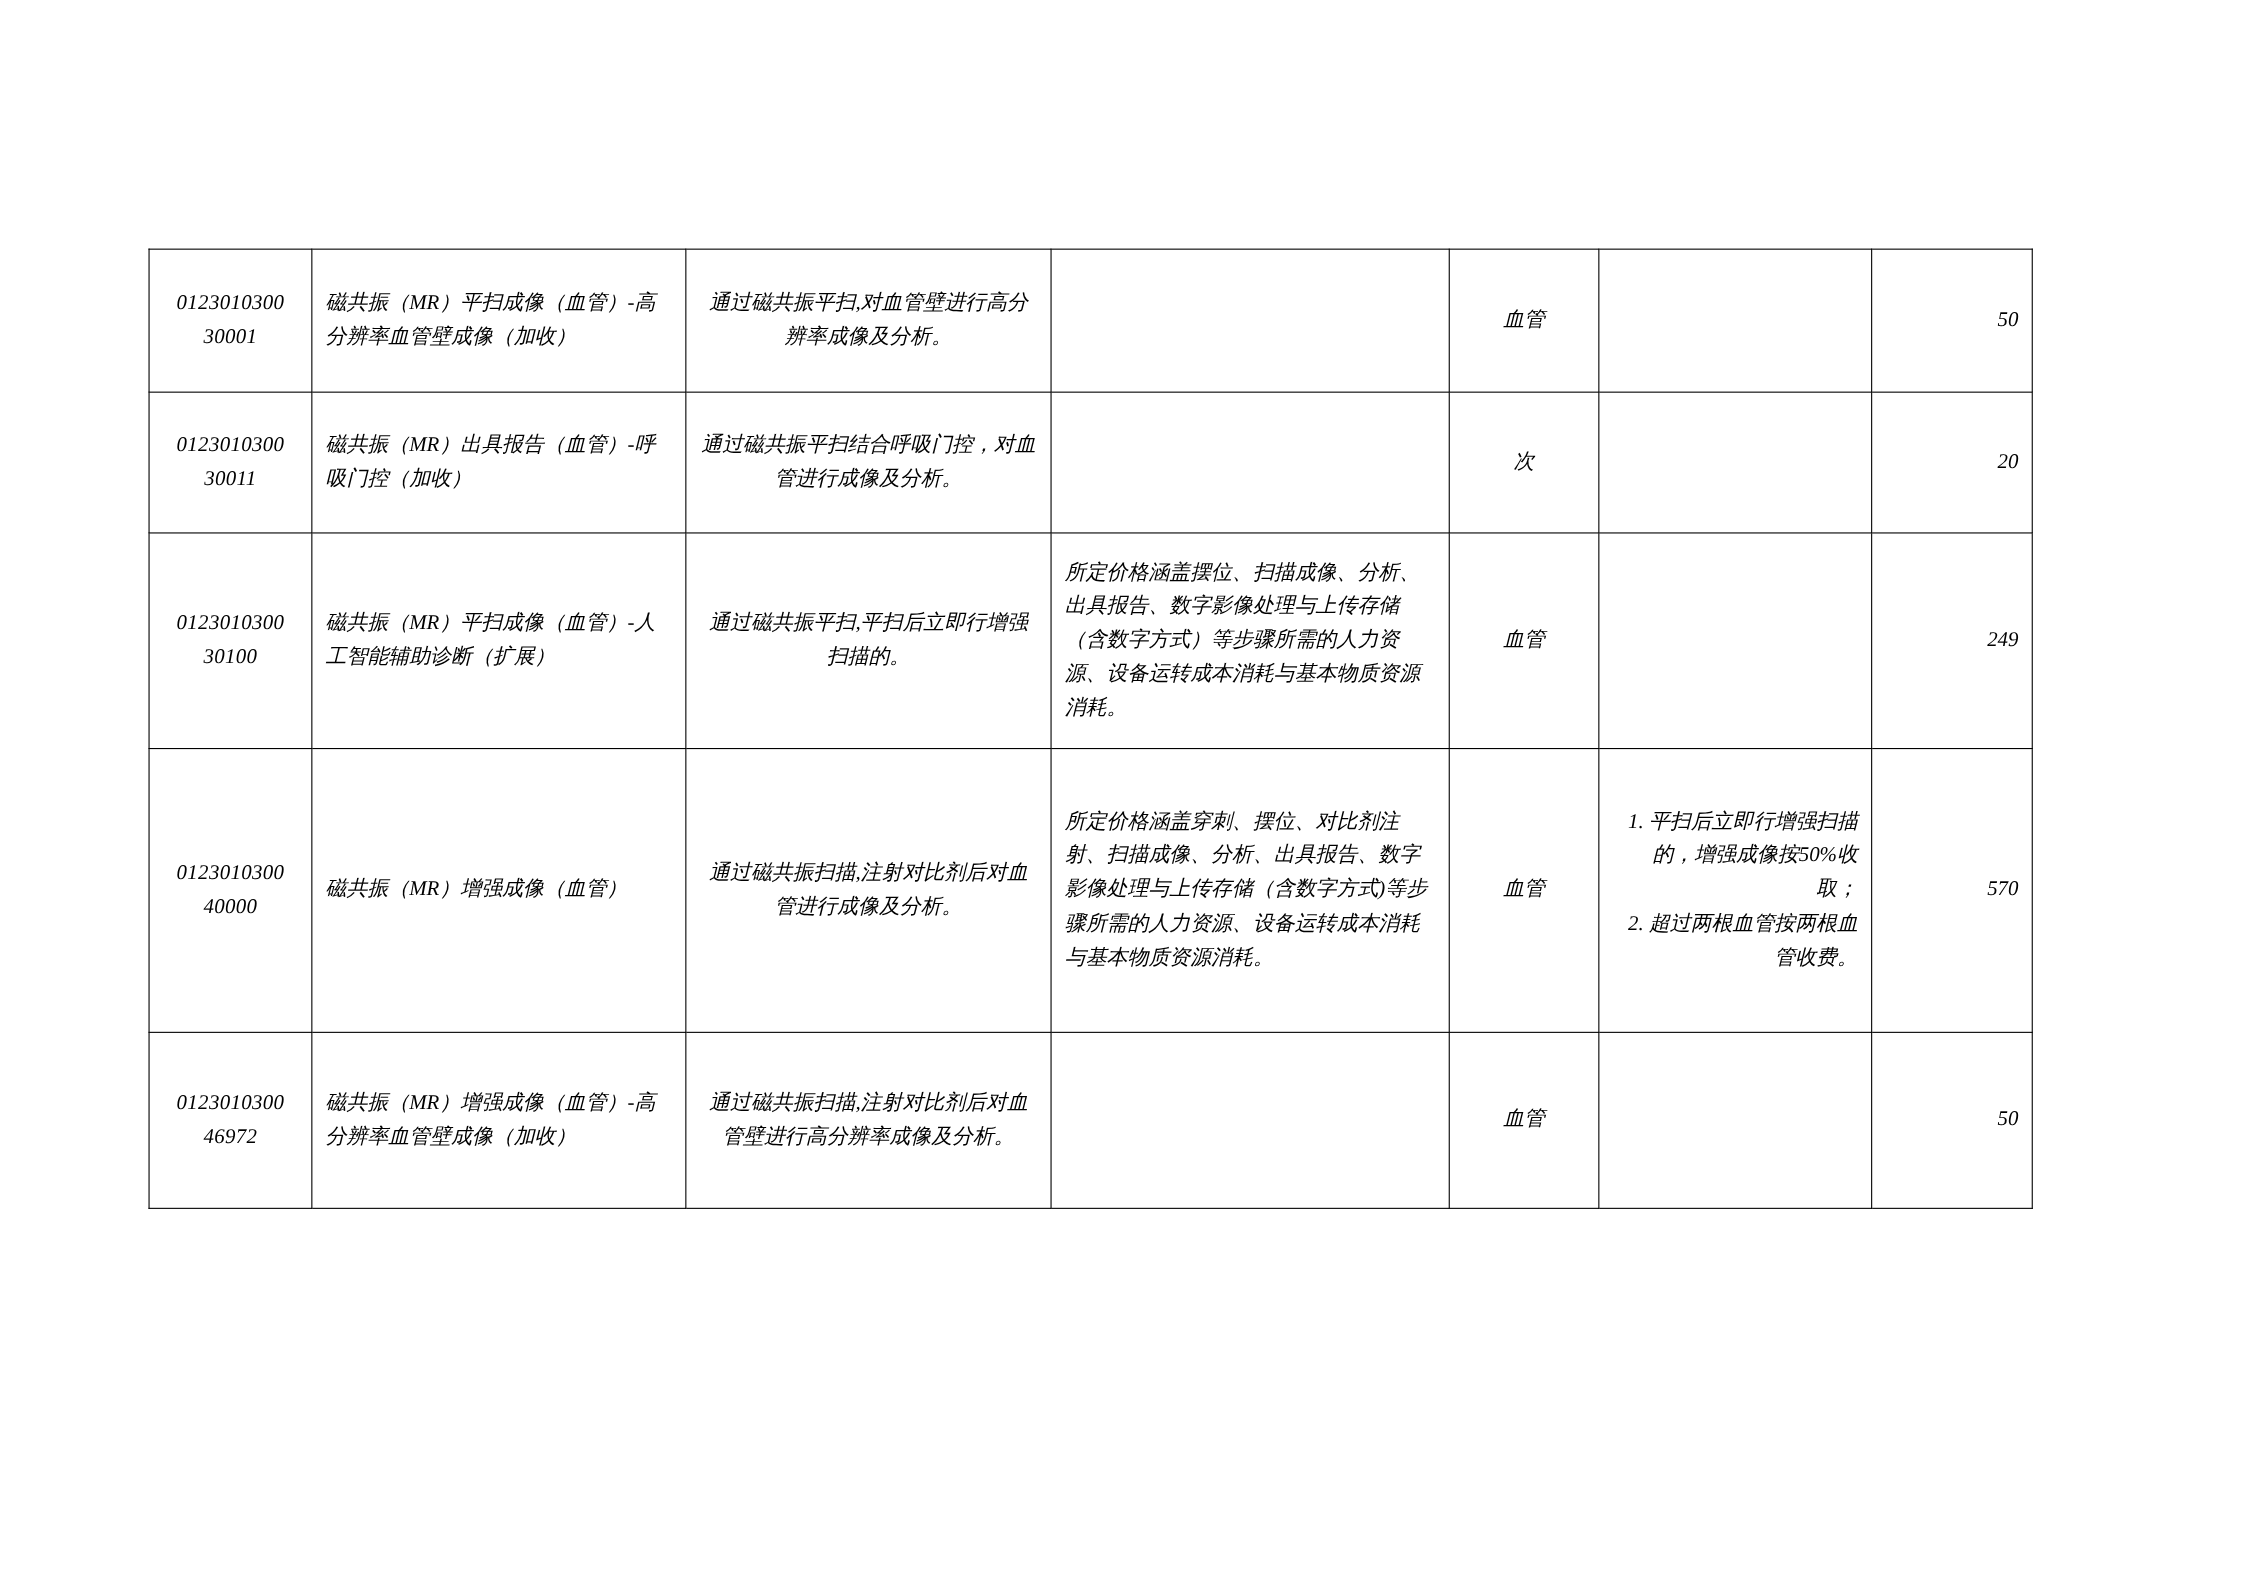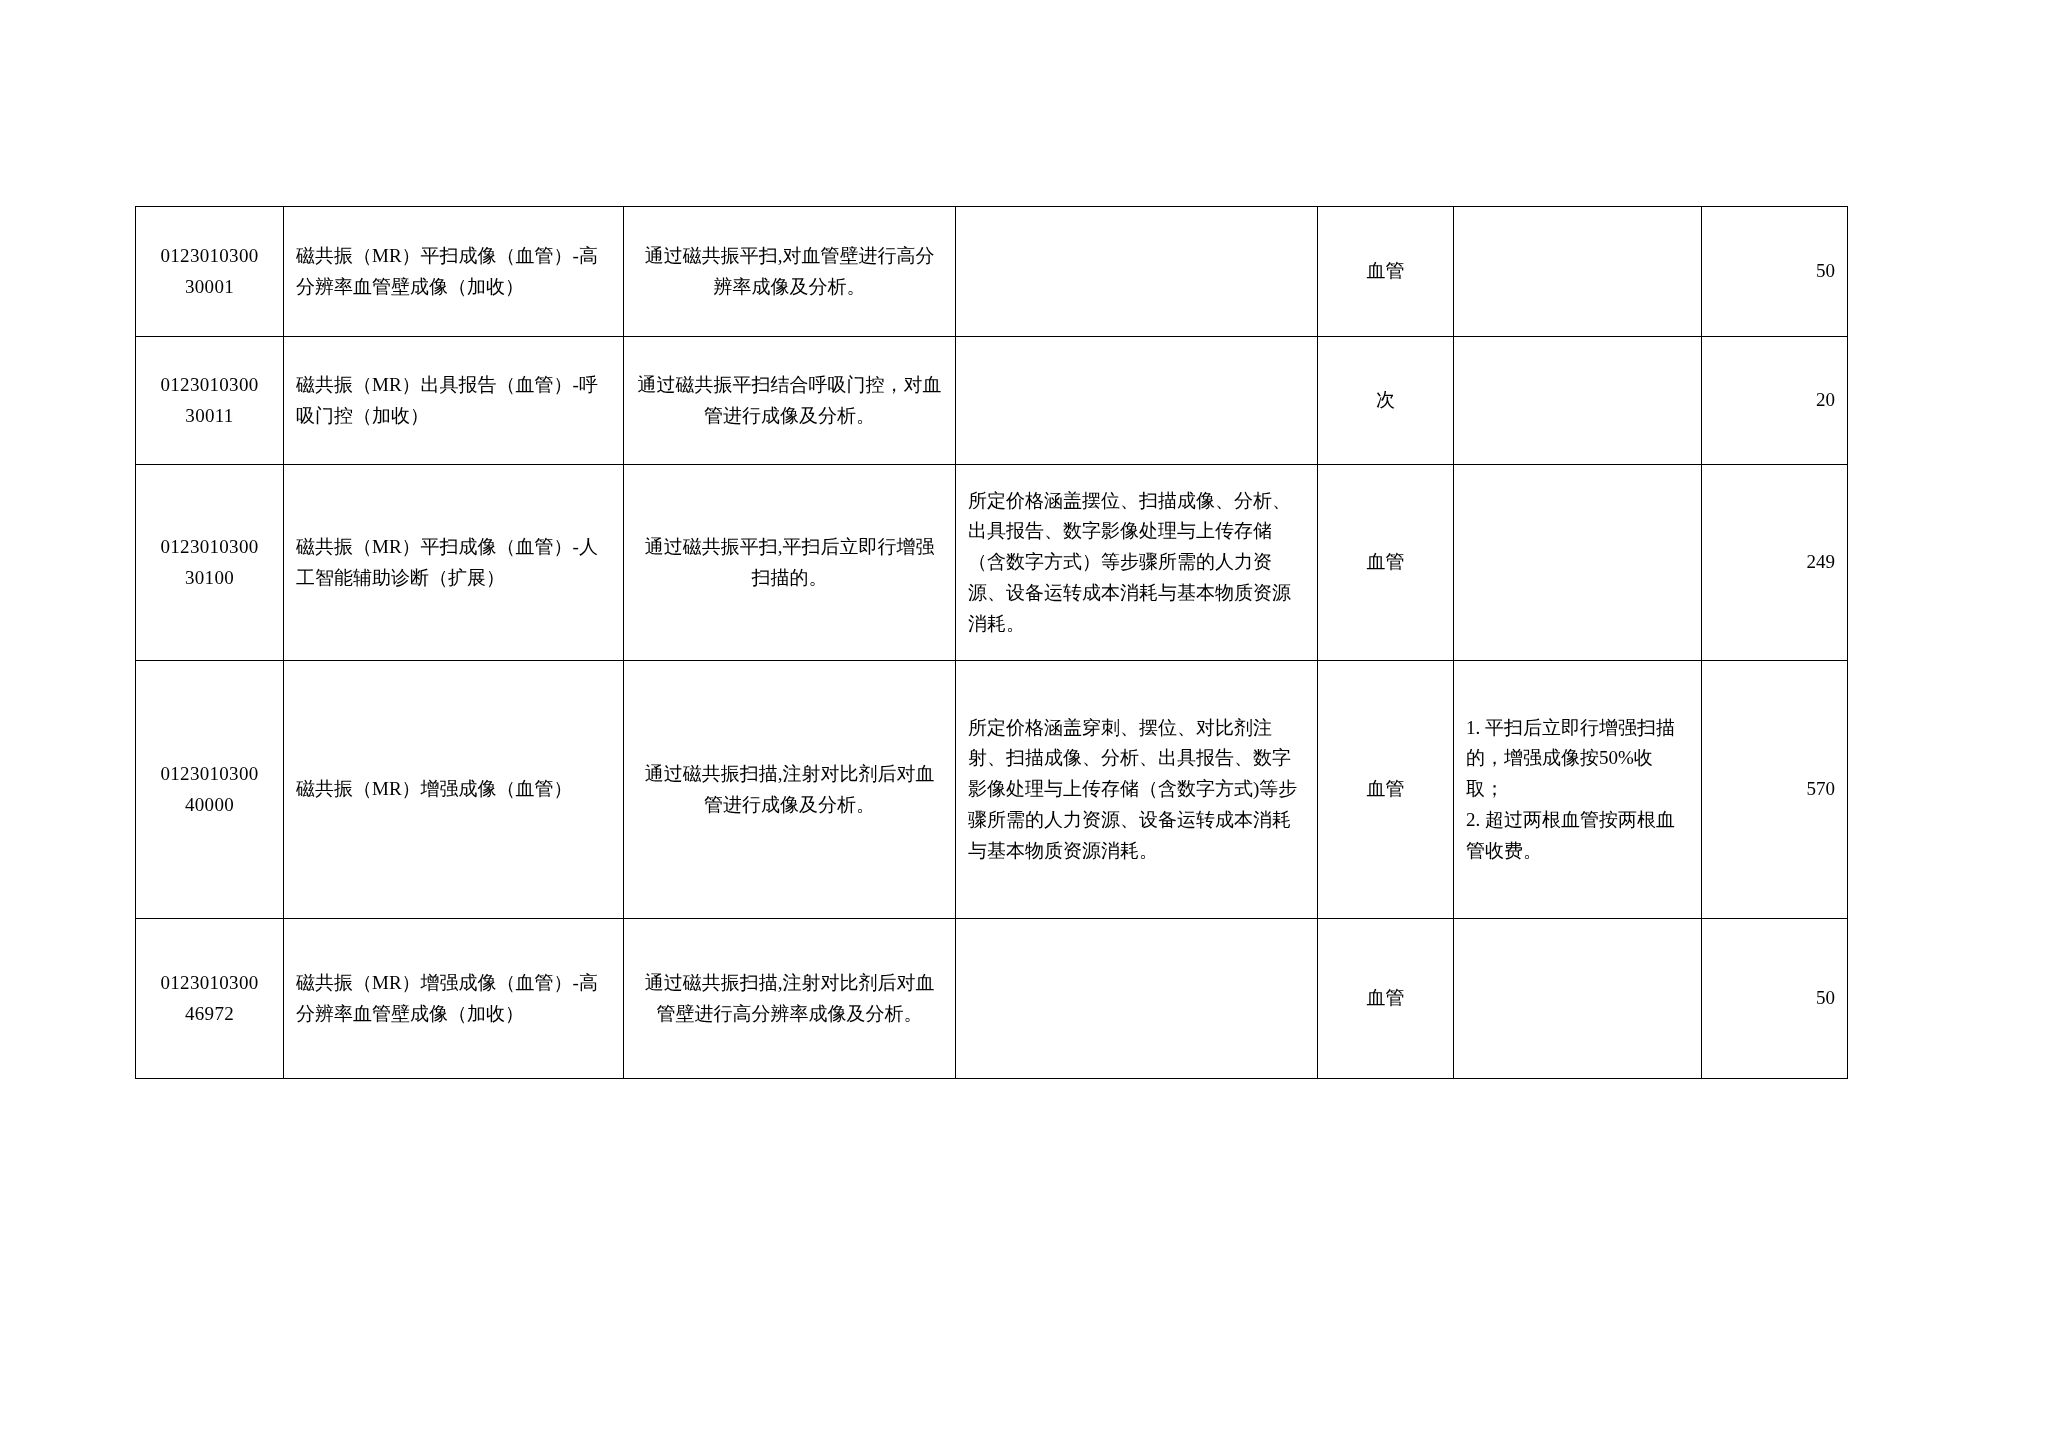--- a/index.html
+++ b/index.html
@@ -17,22 +17,23 @@
   .page {
     position: relative;
     width: 2048px;
     height: 1448px;
     background: #ffffff;
     box-sizing: border-box;
   }
   .table-wrap {
     position: absolute;
     left: 135px;
-    top: 206px;
+    top: 226px;
     width: 1712px;
+    font-style: italic;
   }
   table.price-table {
     border-collapse: collapse;
     width: 1712px;
     table-layout: fixed;
   }
   table.price-table td {
     border: 1px solid #000000;
     vertical-align: middle;
     padding: 10px 12px;
@@ -67,21 +68,21 @@
   }
   td.content {
     text-align: left;
     padding-left: 14px;
     padding-right: 12px;
   }
   td.unit {
     text-align: center;
   }
   td.note {
-    text-align: left;
+    text-align: right;
     padding-left: 14px;
     padding-right: 12px;
   }
   td.price {
     text-align: right;
   }
   .nowrapline { white-space: pre-wrap; }
 </style>
 </head>
 <body>

